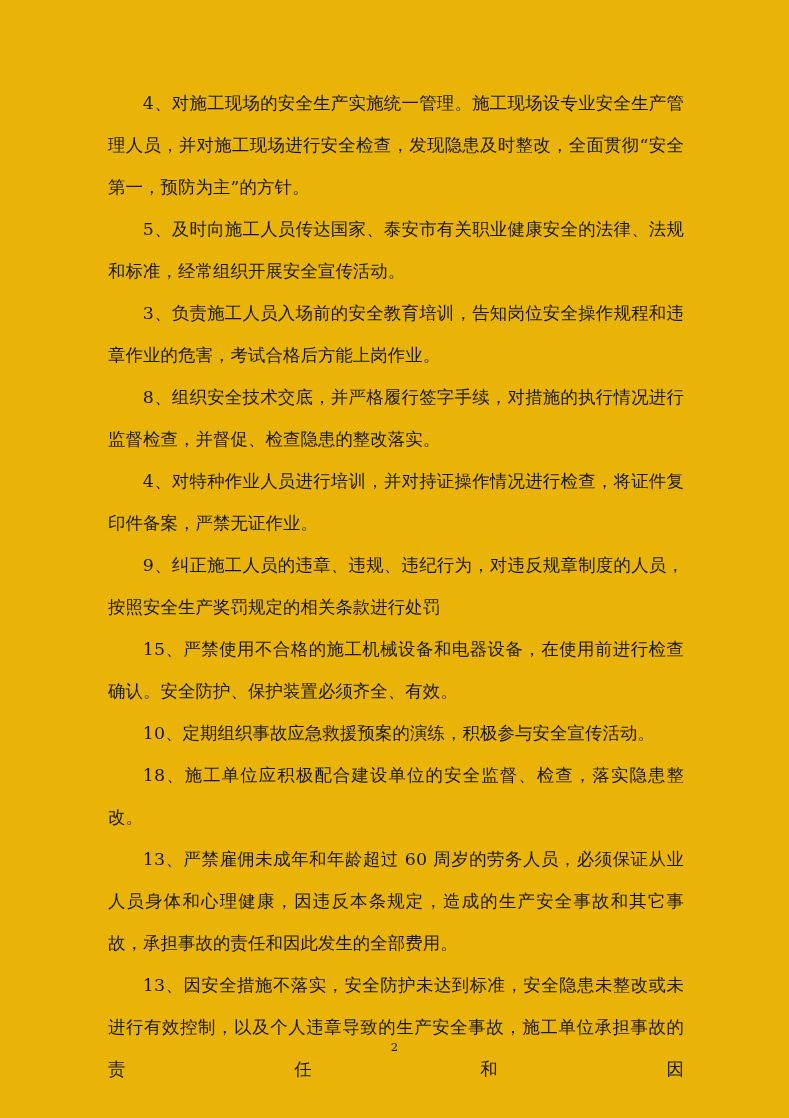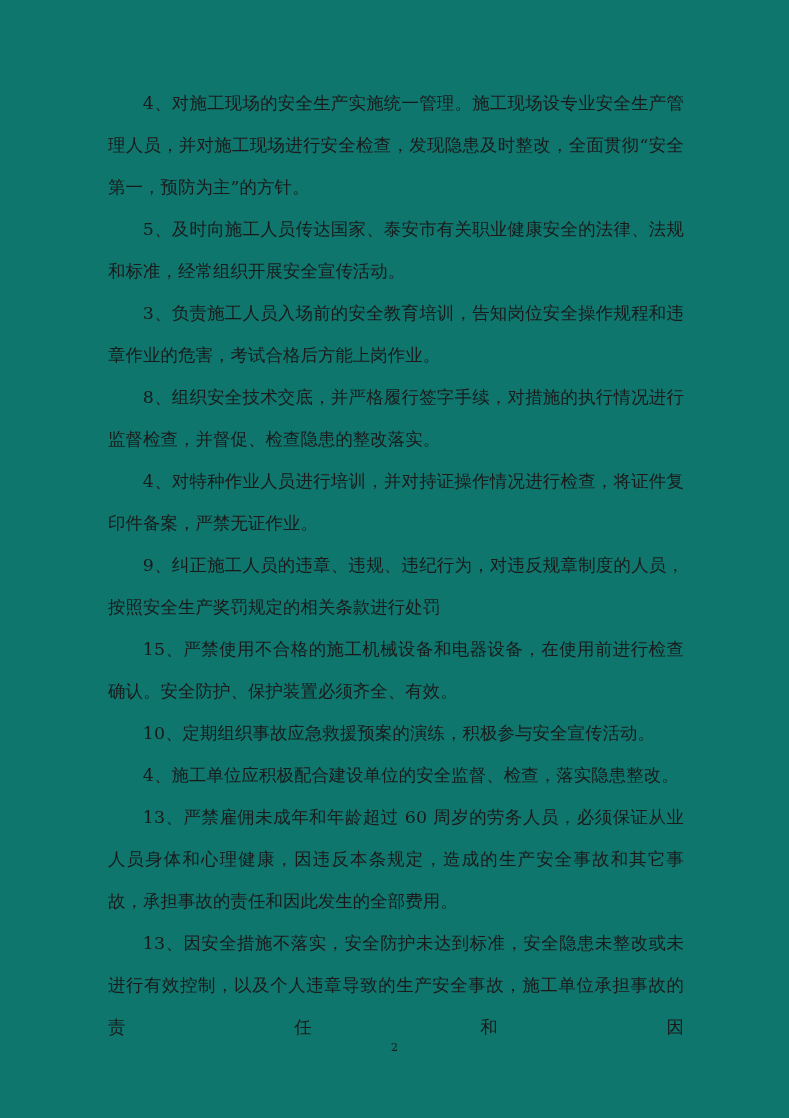--- a/index.html
+++ b/index.html
@@ -7,21 +7,21 @@
     margin: 0;
     padding: 0;
     background: #ffffff;
   }
 
   .page {
     position: relative;
     width: 789px;
     height: 1118px;
     margin: 0 auto;
-    background: #0f766e;
+    background: #eab308;
     overflow: hidden;
     font-family: "DejaVu Serif", "Liberation Serif", serif;
     color: #1a1a1a;
   }
 
   
   .page-header {
     position: absolute;
     top: 0;
     left: 0;
@@ -90,21 +90,21 @@
     <p class="para">8、组织安全技术交底，并严格履行签字手续，对措施的执行情况进行监督检查，并督促、检查隐患的整改落实。</p>
 
     <p class="para">4、对特种作业人员进行培训，并对持证操作情况进行检查，将证件复印件备案，严禁无证作业。</p>
 
     <p class="para">9、纠正施工人员的违章、违规、违纪行为，对违反规章制度的人员，按照安全生产奖罚规定的相关条款进行处罚</p>
 
     <p class="para">15、严禁使用不合格的施工机械设备和电器设备，在使用前进行检查确认。安全防护、保护装置必须齐全、有效。</p>
 
     <p class="para">10、定期组织事故应急救援预案的演练，积极参与安全宣传活动。</p>
 
-    <p class="para">4、施工单位应积极配合建设单位的安全监督、检查，落实隐患整改。</p>
+    <p class="para">18、施工单位应积极配合建设单位的安全监督、检查，落实隐患整改。</p>
 
     <p class="para">13、严禁雇佣未成年和年龄超过 60 周岁的劳务人员，必须保证从业人员身体和心理健康，因违反本条规定，造成的生产安全事故和其它事故，承担事故的责任和因此发生的全部费用。</p>
 
     <p class="para cut-off">13、因安全措施不落实，安全防护未达到标准，安全隐患未整改或未进行有效控制，以及个人违章导致的生产安全事故，施工单位承担事故的责任和因</p>
 
   </div>
 
   <div class="page-footer">
     <span class="page-number">2</span>
   </div>

